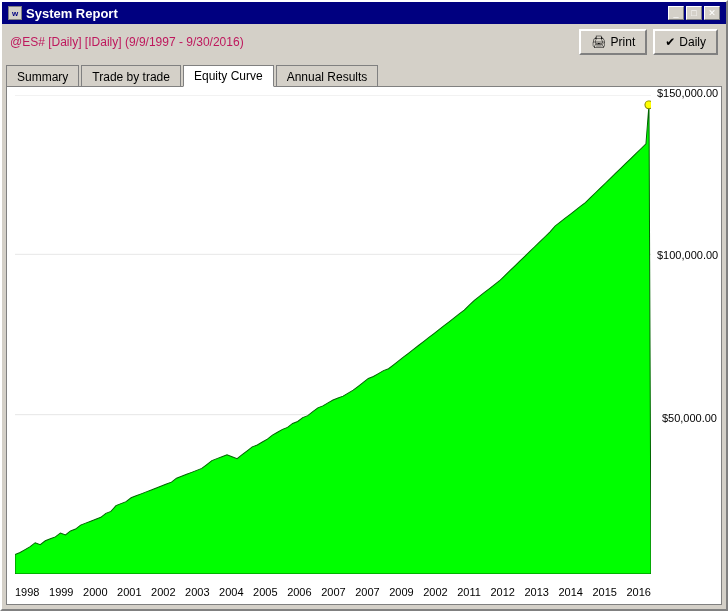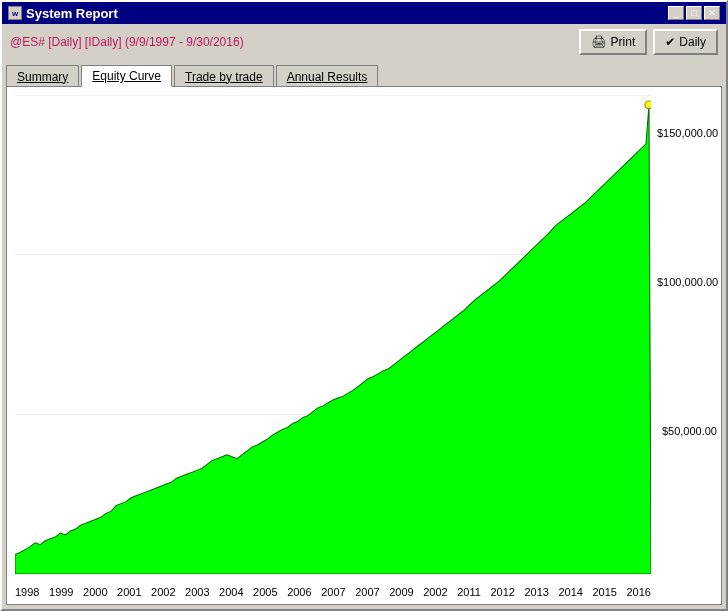--- a/index.html
+++ b/index.html
@@ -113,21 +113,20 @@
       cursor: pointer;
       background: #d4d0c8;
       border: 1px solid #808080;
       border-bottom: none;
       margin-right: 2px;
       position: relative;
       bottom: -1px;
       height: 22px;
       display: flex;
       align-items: center;
-      text-decoration: underline;
     }
     .tab.active {
       background: #ffffff;
       border: 1px solid #808080;
       border-bottom: 1px solid #ffffff;
       z-index: 2;
       font-weight: normal;
     }
     .content-area {
       flex: 1;
@@ -159,21 +158,20 @@
       display: flex;
       flex-direction: column;
       justify-content: space-between;
       padding: 0 4px;
       font-size: 11px;
     }
     .y-label {
       font-size: 11px;
       color: #000;
       text-align: right;
-      margin-top: 40px;
     }
     .x-axis-labels {
       position: absolute;
       bottom: 0;
       left: 8px;
       right: 70px;
       height: 28px;
       display: flex;
       justify-content: space-between;
       align-items: center;
@@ -216,25 +214,25 @@
         <span>✔</span>
         <span>Daily</span>
       </button>
     </div>
   </div>
 
   <div class="tabs-row">
     <div class="tab">
       <span>Summary</span>
     </div>
+    <div class="tab">
+      <span>Trade by trade</span>
+    </div>
     <div class="tab active">
       <span>Equity Curve</span>
-    </div>
-    <div class="tab">
-      <span>Trade by trade</span>
     </div>
     <div class="tab">
       <span>Annual Results</span>
     </div>
   </div>
 
   <div class="content-area">
     <div class="chart-container">
 
       <div class="y-axis-labels">

